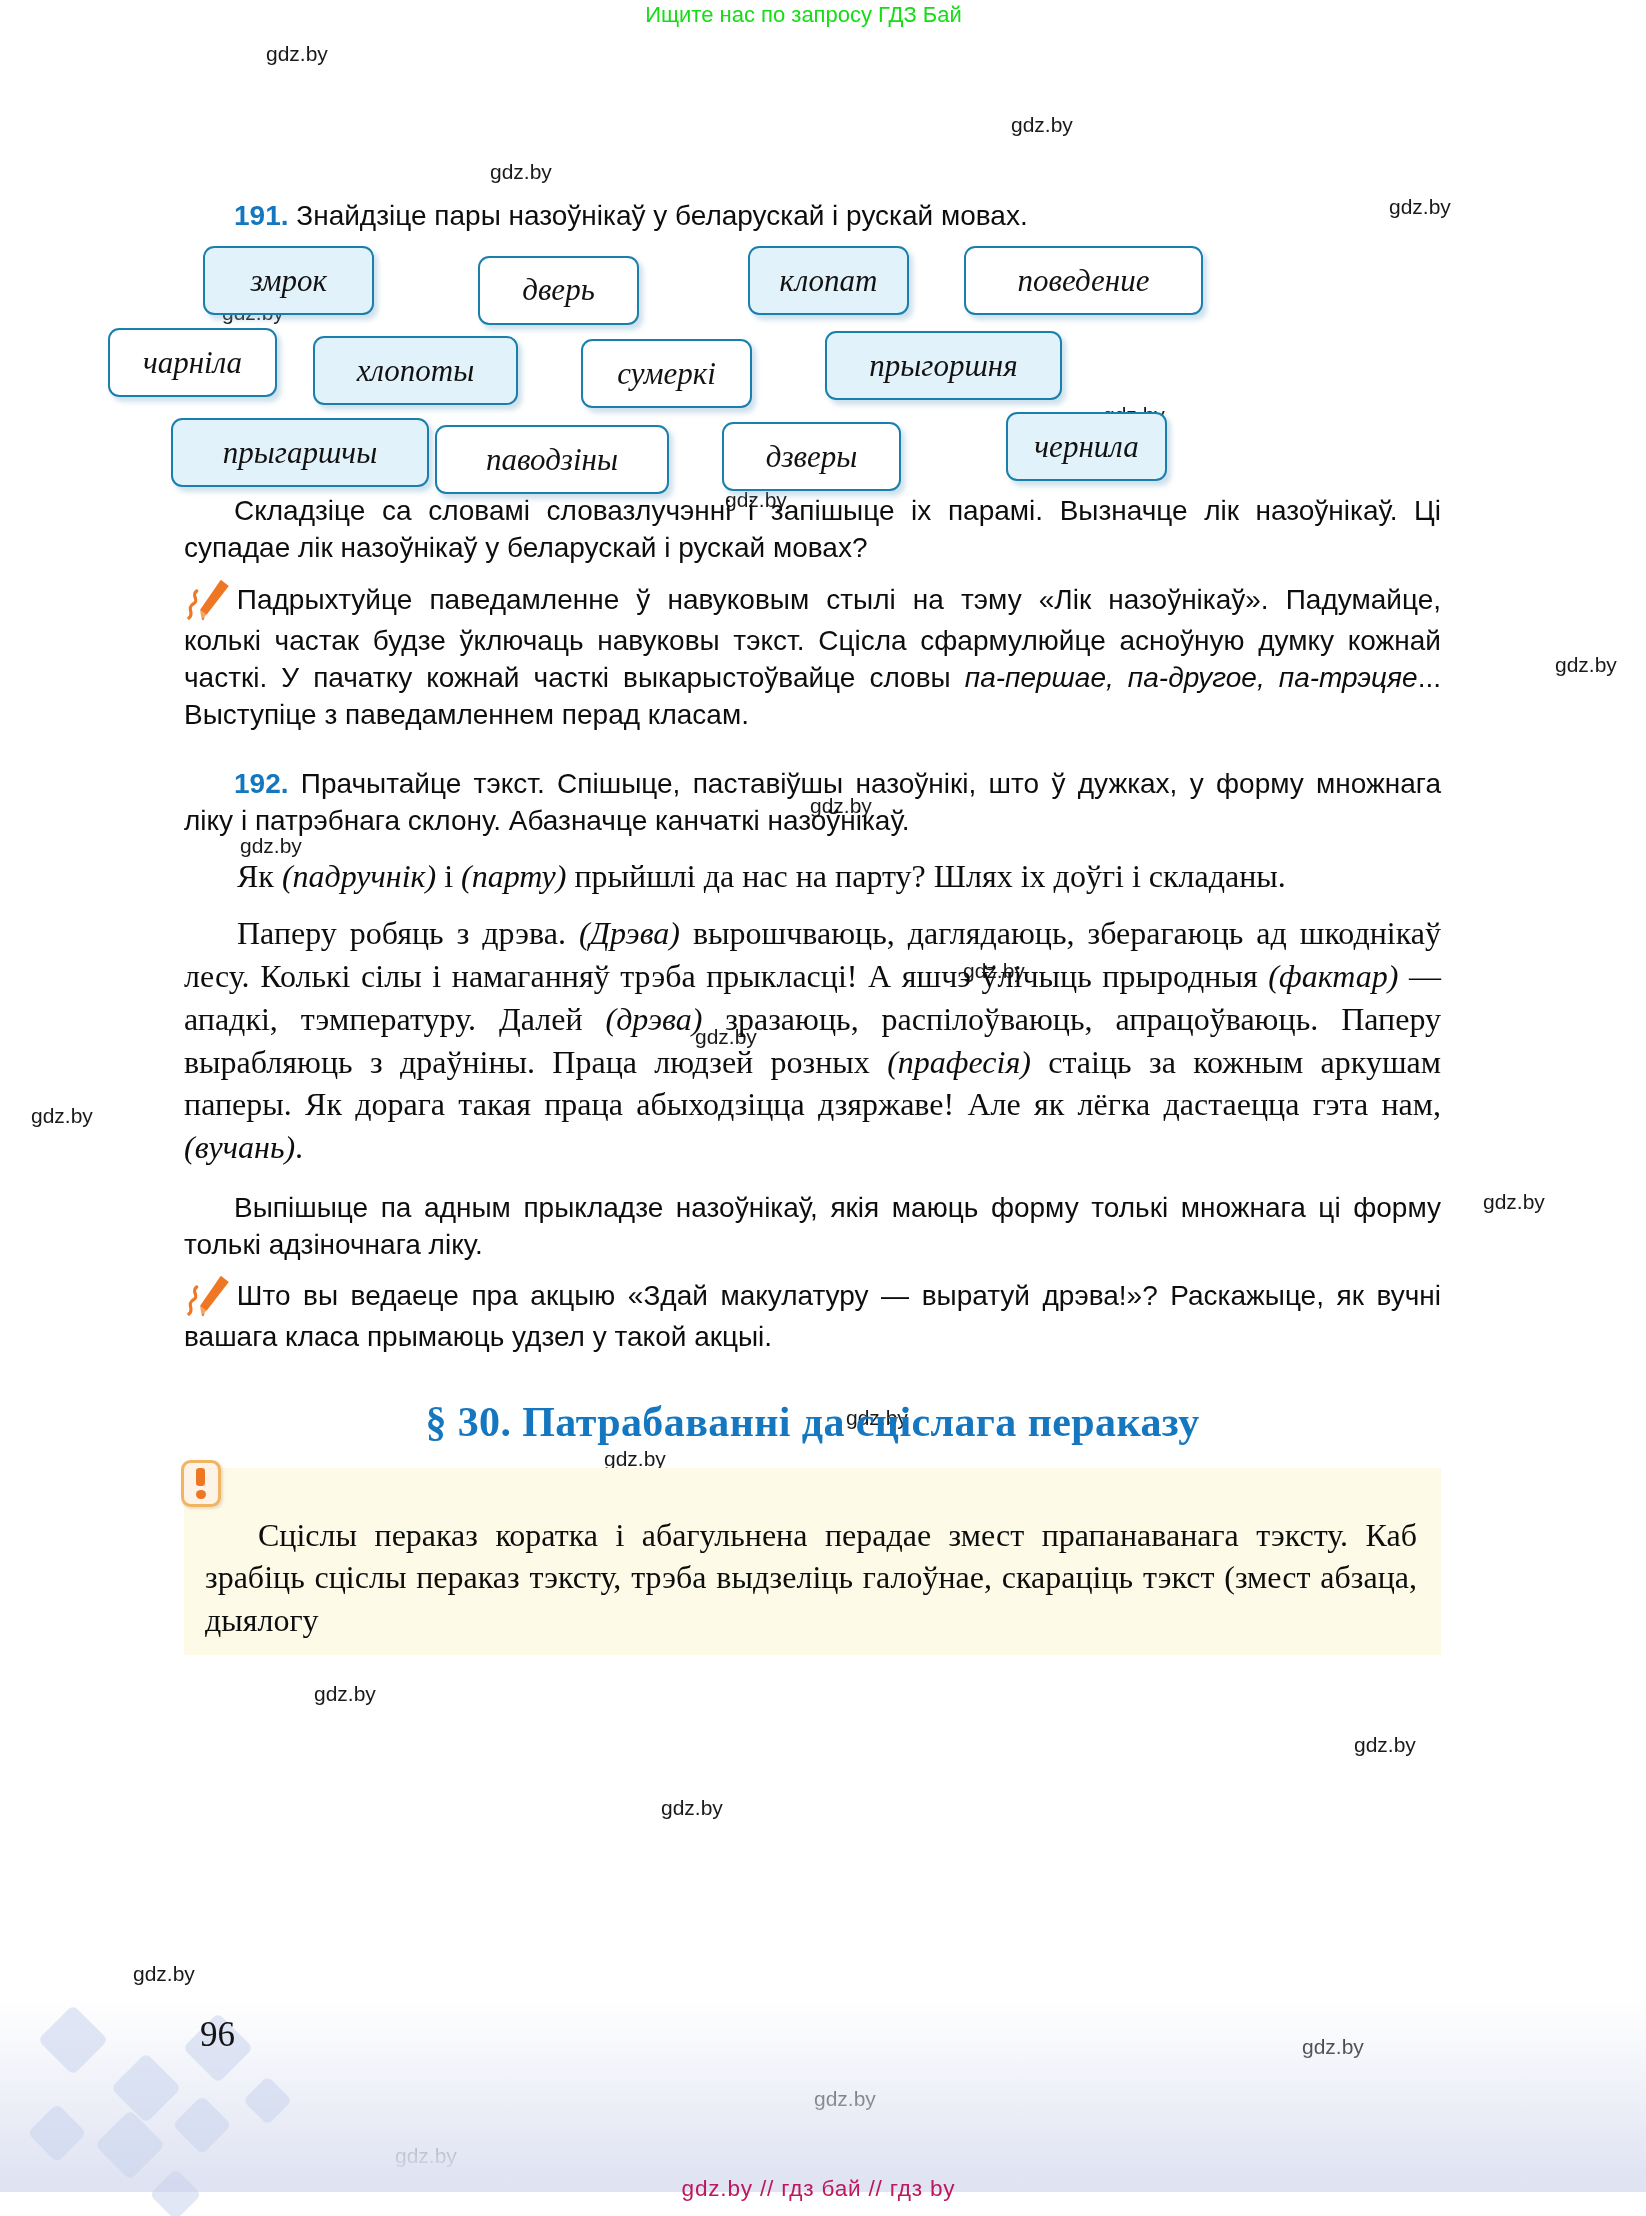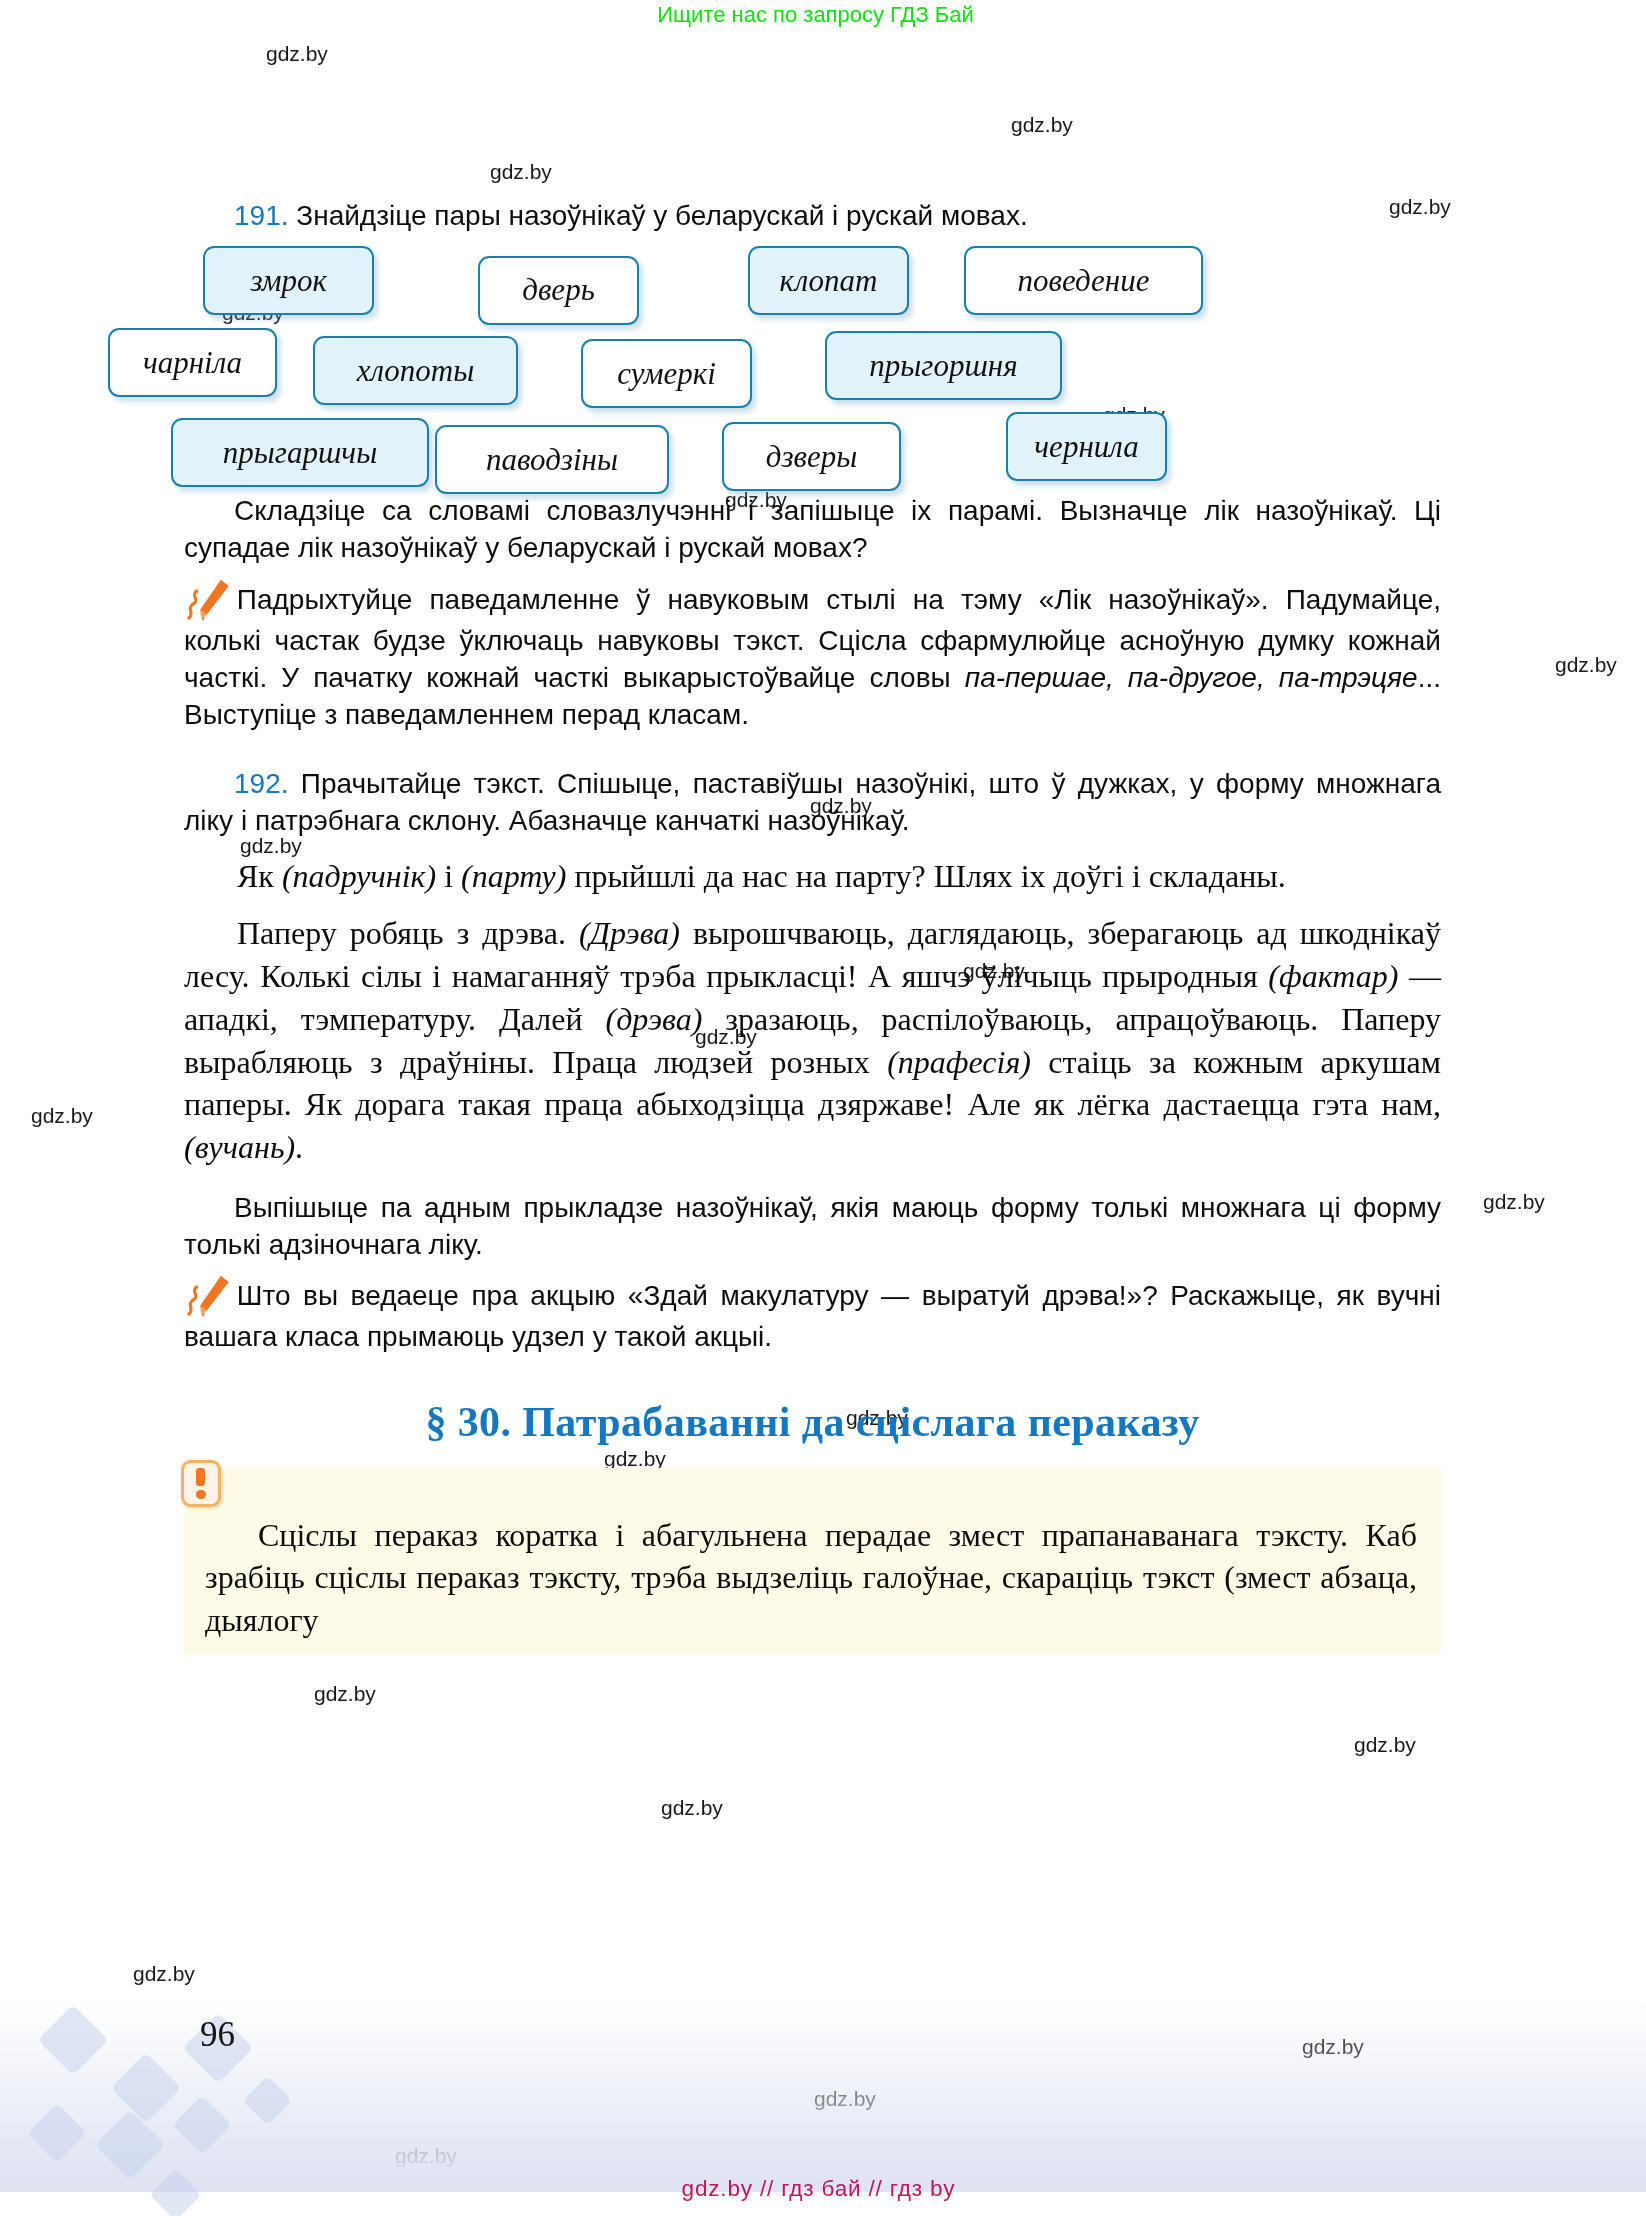--- a/index.html
+++ b/index.html
@@ -15,21 +15,21 @@
     width: 1647px;
     height: 2216px;
     background: #ffffff;
     overflow: hidden;
   }
 
   
   .promo-banner {
     position: absolute;
     top: 1.6px;
-    left: 12px;
+    left: 0;
     width: 1607px;
     text-align: center;
     font-size: 22px;
     color: #13dd13;
     font-family: "Liberation Sans", sans-serif;
     letter-spacing: 0px;
   }
 
   
   .wm {
@@ -45,21 +45,21 @@
   .content {
     position: absolute;
     left: 184px;
     top: 0;
     width: 1257px;
   }
 
   
   .ex-num {
     color: #1477bf;
-    font-weight: normal;
+    font-weight: bold;
     font-size: 28px;
   }
 
   .sans-par {
     font-family: "Liberation Sans", sans-serif;
     font-size: 28px;
     line-height: 1.32;
     color: #0d0d0d;
     text-align: justify;
     margin: 0;

